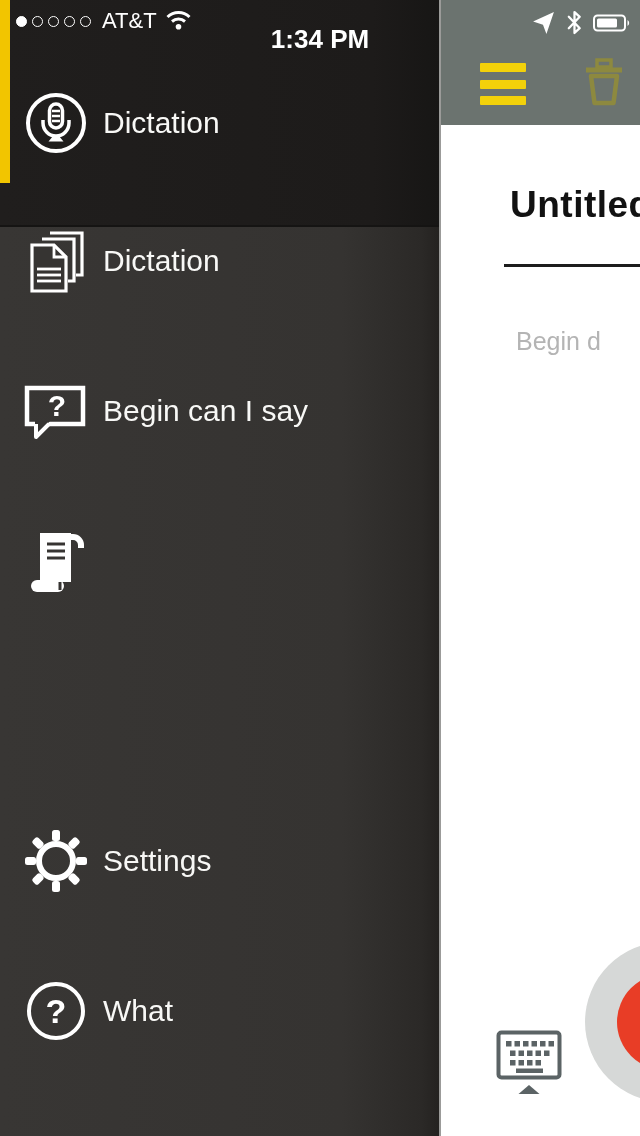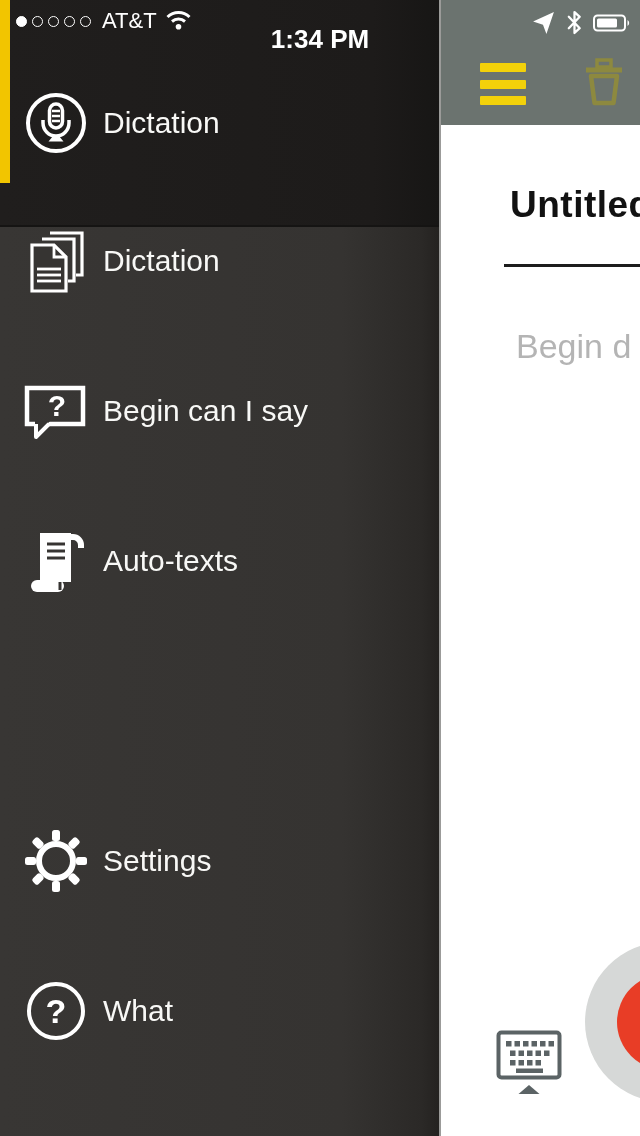--- a/index.html
+++ b/index.html
@@ -17,21 +17,21 @@
   .menu-btn { position:absolute; left:40px; top:63px; width:46px; height:42px;
               display:flex; flex-direction:column; justify-content:space-between;
               background:none; border:none; cursor:pointer; }
   .menu-btn .bar { width:46px; height:9px; background:#f3d10a; border-radius:1px; }
   .trash-btn { position:absolute; left:141px; top:57px; width:46px; height:52px;
                background:none; border:none; cursor:pointer; }
   .doc-title { position:absolute; left:70px; top:184px; font-size:37px;
                font-weight:bold; color:#121212; white-space:nowrap; letter-spacing:.5px; }
   .title-underline { position:absolute; left:64px; top:264px; width:136px;
                      height:3px; background:#1c1c1c; }
-  .placeholder { position:absolute; left:76px; top:327px; font-size:34px;
+  .placeholder { position:absolute; left:76px; top:327px; font-size:25px;
                  color:#b4b4b4; white-space:nowrap; }
   .keyboard-btn { position:absolute; left:56px; top:1030px; width:66px; height:68px;
                   background:none; border:none; cursor:pointer; }
   .record-btn { position:absolute; left:145px; top:942px; width:160px; height:160px;
                 border-radius:50%; background:#d6d8d7; border:none; cursor:pointer; }
   .record-inner { position:absolute; left:32px; top:32px; width:96px; height:96px;
                   border-radius:50%; background:#e83d26; }
 
   
   .sidebar { position:absolute; left:0; top:0; width:441px; height:1136px;
@@ -213,21 +213,20 @@
       <svg width="64" height="68" viewBox="0 0 64 68">
         <path d="M46 10 h3 a8 8 0 0 1 8 8 v3" fill="none" stroke="#fff" stroke-width="6"></path>
         <rect x="16" y="6" width="31" height="49" fill="#fff"></rect>
         <rect x="7" y="53" width="33" height="12" rx="6" fill="#fff"></rect>
         <line x1="23" y1="17" x2="41" y2="17" stroke="#363432" stroke-width="3"></line>
         <line x1="23" y1="24" x2="41" y2="24" stroke="#363432" stroke-width="3"></line>
         <line x1="23" y1="31" x2="41" y2="31" stroke="#363432" stroke-width="3"></line>
         <path d="M36 55 v8" stroke="#363432" stroke-width="3"></path>
       </svg>
     </span>
-    <span class="menu-label">Auto-texts</span>
   </button>
 
 
   <button class="menu-item item-settings">
     <span class="icon-box">
       <svg width="68" height="68" viewBox="0 0 68 68">
         <circle cx="34" cy="34" r="17" fill="none" stroke="#fff" stroke-width="6"></circle>
         <g fill="#fff">
           <rect x="30" y="3" width="8" height="11" rx="2.5"></rect>
           <rect x="30" y="3" width="8" height="11" rx="2.5" transform="rotate(45 34 34)"></rect>

